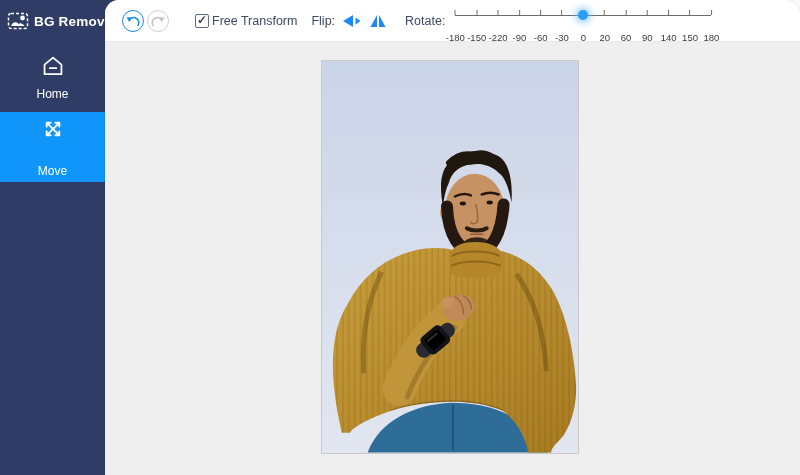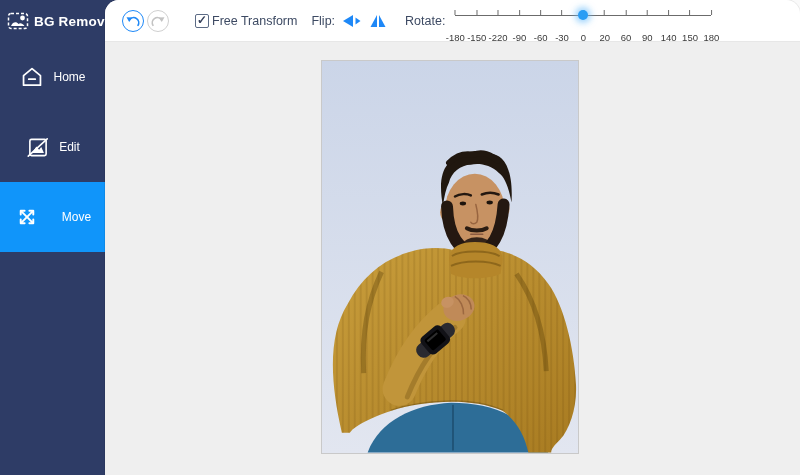--- a/index.html
+++ b/index.html
@@ -16,21 +16,21 @@
     position:absolute; left:0; top:0; width:130px; height:475px;
     background:var(--sidebar-bg);
   }
   .side-content { width:105px; color:#fff; }
   .logo {
     height:42px; display:flex; align-items:center;
     padding-left:7px; gap:5px; overflow:hidden; white-space:nowrap;
   }
   .logo-title { font-size:13.5px; font-weight:bold; letter-spacing:.2px; }
   .nav-item {
-    height:70px; display:flex; 
+    height:70px; display:flex; flex-direction:column;
     align-items:center; justify-content:center; gap:8px;
     cursor:pointer;
   }
   .nav-item.active { background:var(--active-item);gap:22px; }
   .nav-label { font-size:12px; }
   .nav-icon svg, .logo-icon svg { display:block; }
 
   
   .main {
     position:absolute; left:105px; top:0; right:0; bottom:0;
@@ -119,30 +119,20 @@
       <span class="nav-icon">
         <svg width="26" height="26" viewBox="0 0 24 24" fill="none" stroke="#fff" stroke-width="1.6" stroke-linejoin="round" stroke-linecap="round">
           <path d="M12,4.2 L19.8,10.8 L19.8,19.6 L4.2,19.6 L4.2,10.8 Z"></path>
           <line x1="9" y1="14" x2="15" y2="14"></line>
         </svg>
       </span>
       <span class="nav-label">Home</span>
     </div>
 
 
-    <div class="nav-item">
-      <span class="nav-icon">
-        <svg width="26" height="26" viewBox="0 0 24 24" fill="none" stroke="#fff" stroke-width="1.5" stroke-linejoin="round" stroke-linecap="round">
-          <rect x="4.5" y="5" width="15" height="15" rx="1.5"></rect>
-          <path d="M6.5,17.5 L10.5,11.5 L13,14.5 L15,12 L17.5,17.5 Z" fill="#fff" stroke="none"></path>
-          <line x1="3" y1="20.5" x2="20.5" y2="4.5"></line>
-        </svg>
-      </span>
-      <span class="nav-label">Edit</span>
-    </div>
 
     <div class="nav-item active">
       <span class="nav-icon">
         <svg width="26" height="26" viewBox="0 0 24 24" fill="none" stroke="#fff" stroke-width="1.8" stroke-linejoin="round" stroke-linecap="round">
           <path d="M6.2,9.8 L6.2,6.2 L9.8,6.2"></path>
           <path d="M14.2,6.2 L17.8,6.2 L17.8,9.8"></path>
           <path d="M17.8,14.2 L17.8,17.8 L14.2,17.8"></path>
           <path d="M9.8,17.8 L6.2,17.8 L6.2,14.2"></path>
           <line x1="6.6" y1="6.6" x2="17.4" y2="17.4"></line>
           <line x1="17.4" y1="6.6" x2="6.6" y2="17.4"></line>

